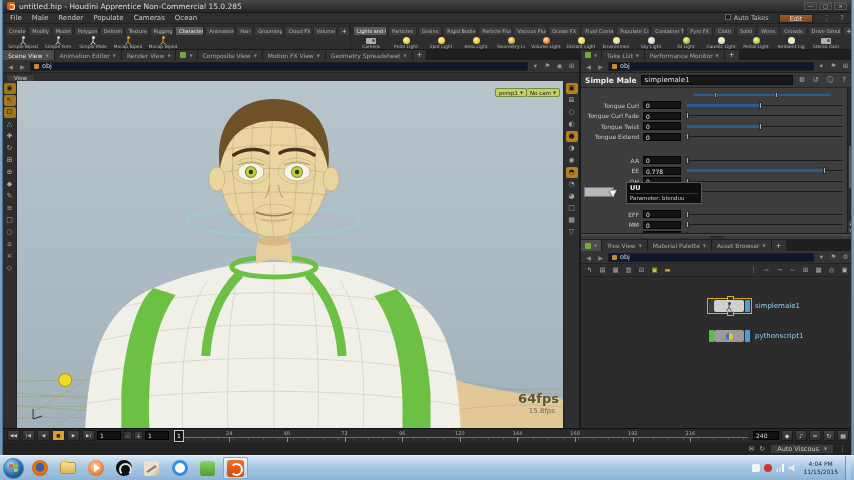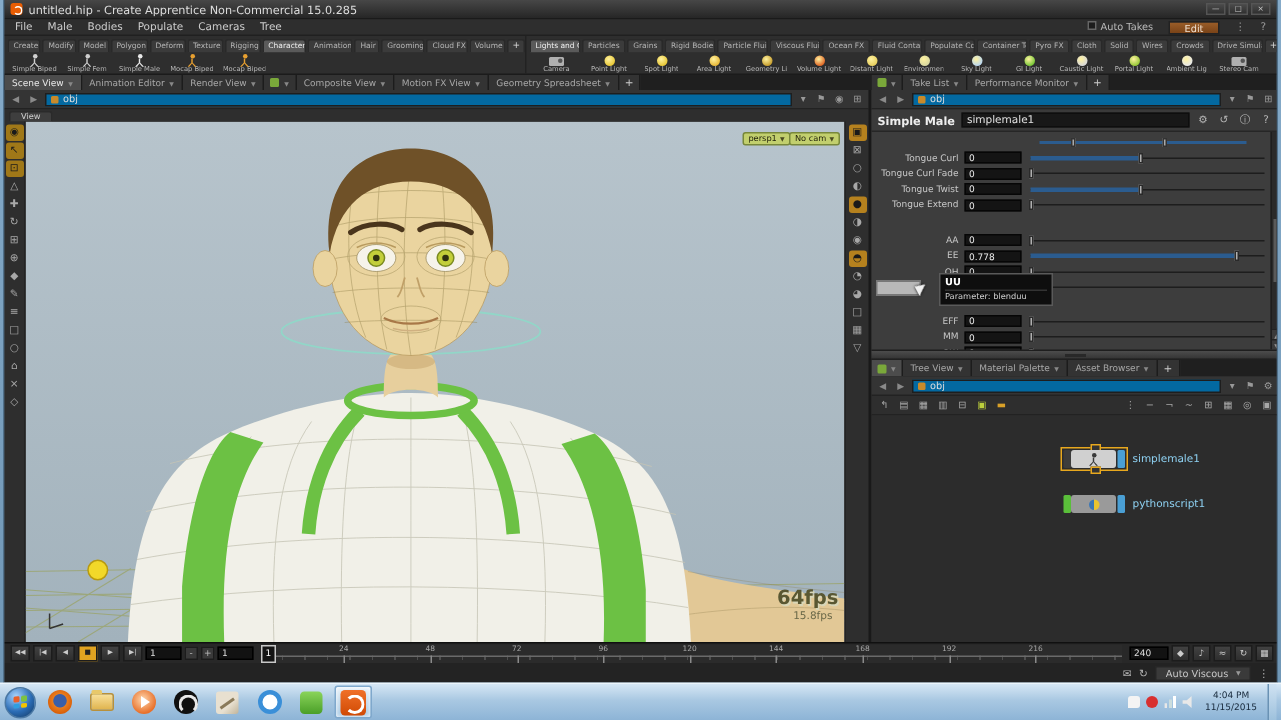--- a/index.html
+++ b/index.html
@@ -59,21 +59,21 @@
 .minisq { width:6px; height:6px; background:#7aa83a; border-radius:1px; }
 
 
 .main { position:absolute; top:60px; left:0; width:850px; height:368px; display:flex; }
 .leftpane { width:576px; display:flex; flex-direction:column; }
 .vdivider { width:2px; background:#191919; }
 .rightpane { flex:1; display:flex; flex-direction:column; min-width:0; }
 
 .pathbar { height:13px; background:#343434; border-bottom:1px solid #222; display:flex; align-items:center; gap:3px; padding:0 3px; }
 .navarrow { color:#8a8a8a; font-size:6px; width:9px; text-align:center; }
-.pathfield { flex:1; height:9px; background:#0369a1; border:1px solid #1e1e1e; display:flex; align-items:center; gap:3px; padding:0 3px; }
+.pathfield { flex:1; height:9px; background:#0f172a; border:1px solid #1e1e1e; display:flex; align-items:center; gap:3px; padding:0 3px; }
 .nodeico { width:5px; height:5px; background:#c88a2a; border-radius:1px; }
 .pathtext { font-size:6.5px; color:#ddd; }
 .pbicon { color:#999; font-size:6.5px; width:9px; text-align:center; }
 
 .viewtabrow { height:8px; background:#2e2e2e; display:flex; align-items:flex-end; }
 .viewtab { font-size:5.5px; color:#d0d0d0; background:#3e3e3e; border:1px solid #2a2a2a; border-bottom:none; border-radius:2px 2px 0 0; padding:0 7px; margin-left:3px; }
 
 .viewportrow { flex:1; display:flex; min-height:0; }
 .vtoolbar { background:#2e2e2e; display:flex; flex-direction:column; align-items:center; gap:1px; padding-top:2px; }
 .vtoolbar.lft { width:14px; border-right:1px solid #242424; }
@@ -187,30 +187,30 @@
 .showdesk { width:6px; height:25px; background:linear-gradient(#cfe2f2,#9cc0dc); border-left:1px solid #6a92b4; flex:0 0 auto; }
 </style>
 </head>
 <body>
 
 <div class="screen">
   <div class="hwin">
 
     <div class="titlebar">
       <div class="appicon"></div>
-      <div class="wtitle">untitled.hip - Create Apprentice Non-Commercial 15.0.285</div>
+      <div class="wtitle">untitled.hip - Houdini Apprentice Non-Commercial 15.0.285</div>
       <div class="winbtns" id="win-controls">
           <div class="winbtn">—</div>
           <div class="winbtn">□</div>
           <div class="winbtn">×</div>
         </div>
     </div>
 
     <div class="menubar">
-      <span style="display:contents" id="menu-items"><div class="menuitem">File</div><div class="menuitem">Male</div><div class="menuitem">Bodies</div><div class="menuitem">Populate</div><div class="menuitem">Cameras</div><div class="menuitem">Tree</div></span>
+      <span style="display:contents" id="menu-items"><div class="menuitem">File</div><div class="menuitem">Male</div><div class="menuitem">Render</div><div class="menuitem">Populate</div><div class="menuitem">Cameras</div><div class="menuitem">Ocean</div></span>
       <div class="mspacer"></div>
       <div class="autotakes">
         <div class="chk"></div>
         <span>Auto Takes</span>
       </div>
       <div class="mainbtn">Edit</div>
       <span style="display:contents" id="menubar-icons"><div class="mbicon">⋮</div><div class="mbicon">?</div></span>
     </div>
 
     <div class="shelf">

